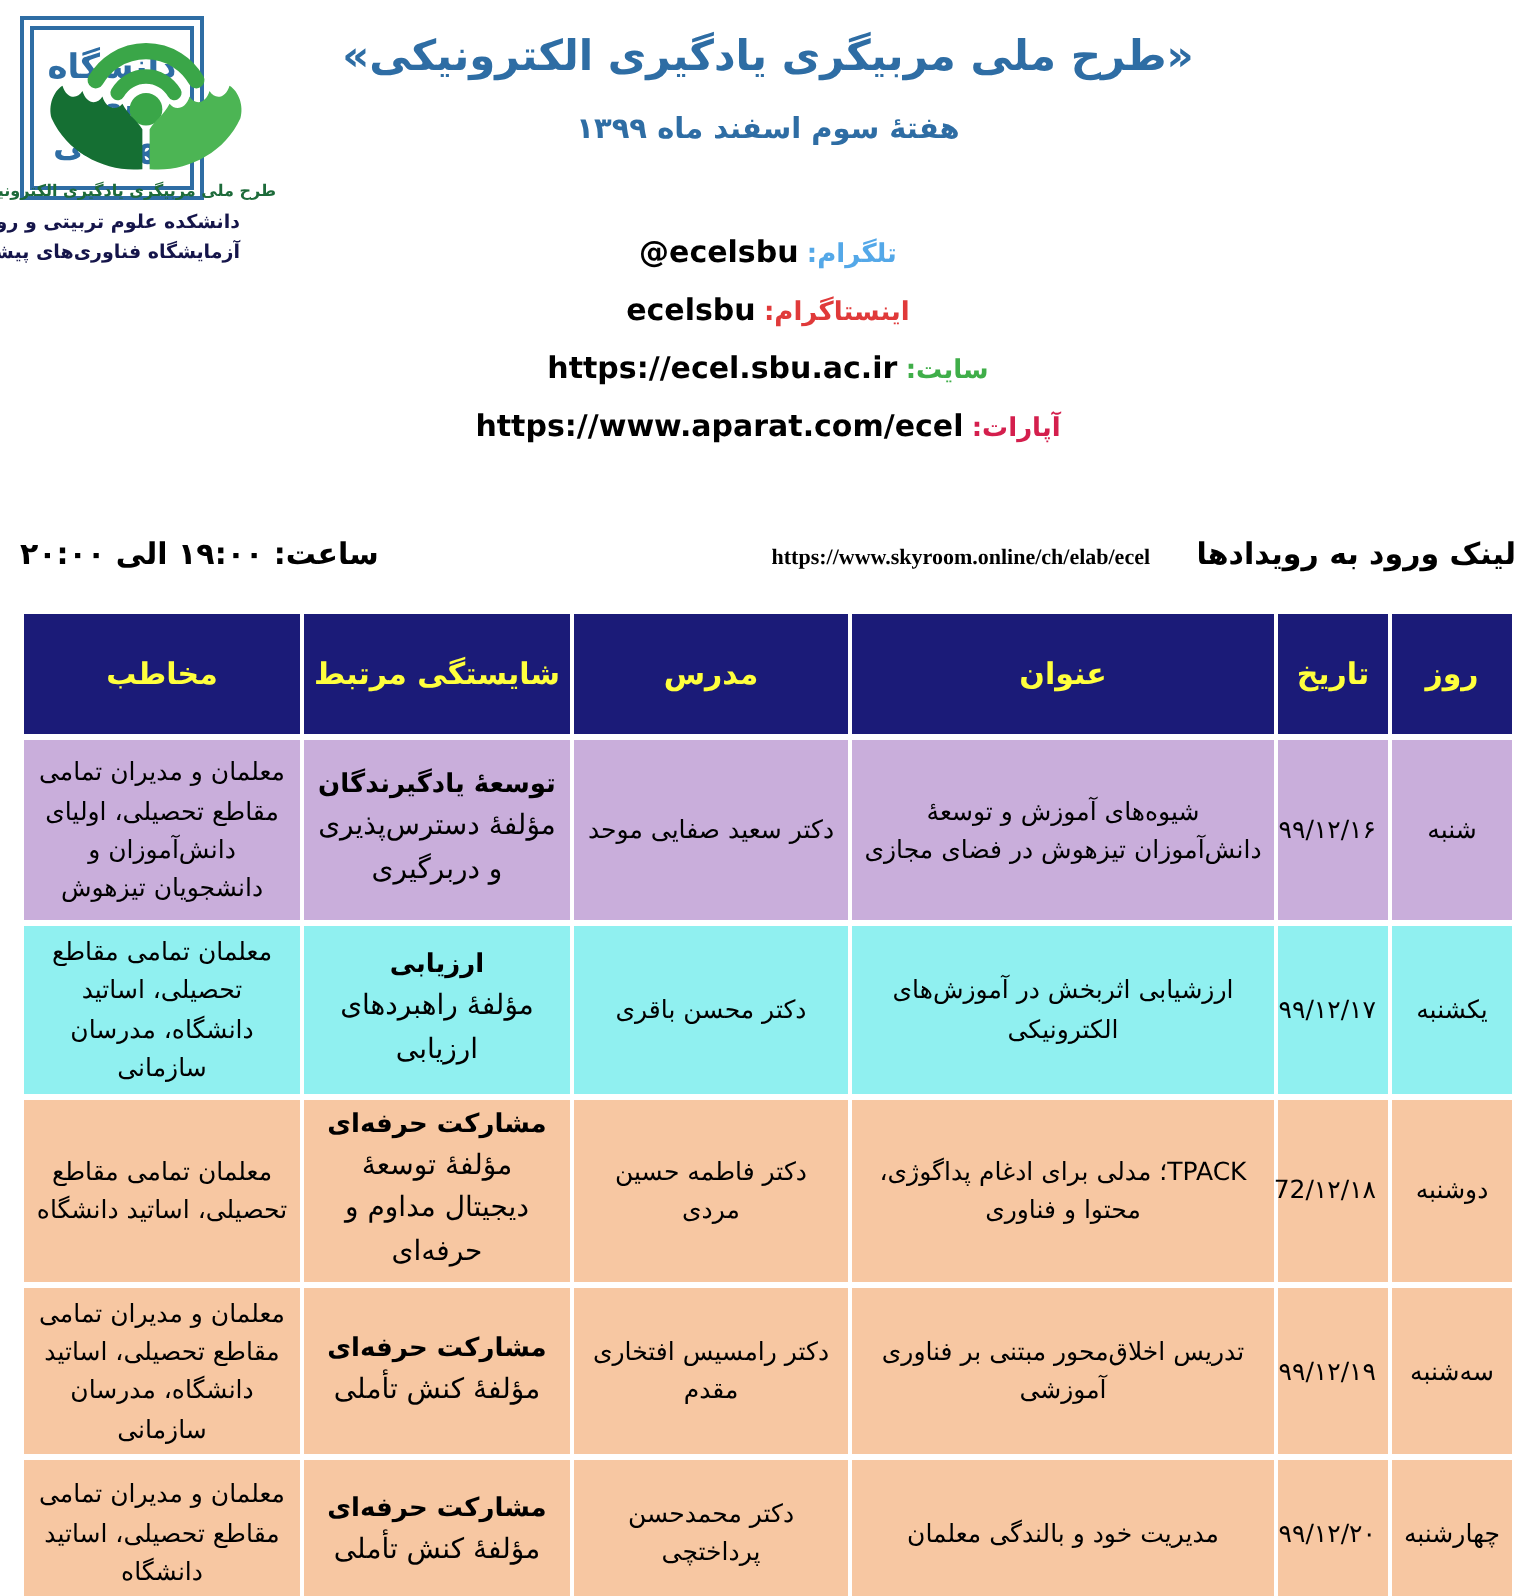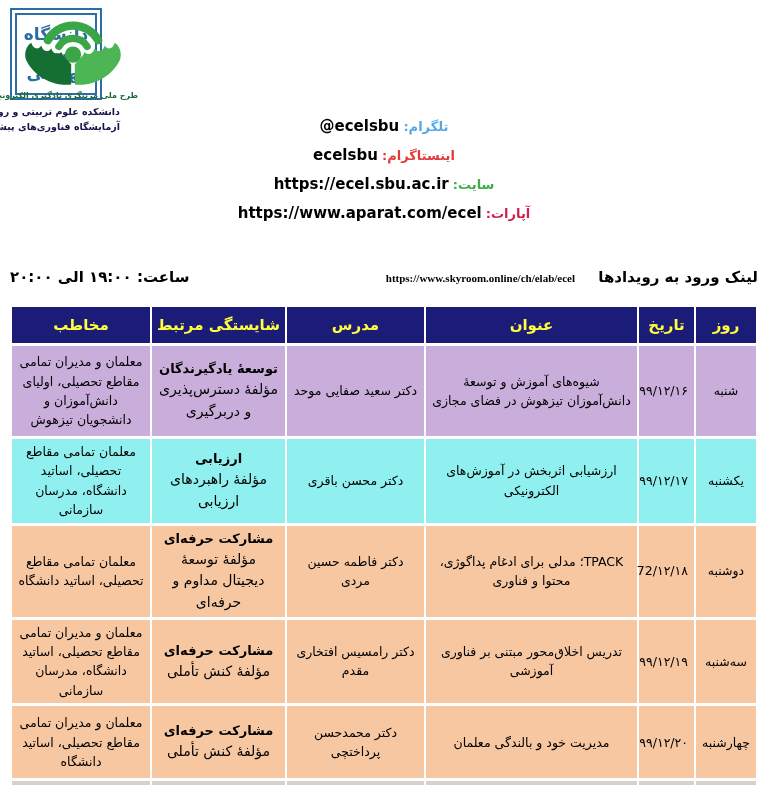--- a/index.html
+++ b/index.html
@@ -33,21 +33,21 @@
   .lbl-aparat { color:var(--aparat); }
 
   
   .session-line { position:absolute; top:268px; right:10px; left:10px; display:flex; justify-content:space-between; align-items:baseline; }
   .link-group { font-size:15px; font-weight:bold; color:#000; }
   .link-group .url { font-family:"Liberation Serif","DejaVu Serif",serif; font-size:11px; margin-right:18px; }
   .time-text { font-size:15px; font-weight:bold; color:#000; }
 
   
   table.schedule { position:absolute; top:304px; right:10px; width:748px; border-collapse:separate; border-spacing:2px 3px; table-layout:fixed; }
-  .schedule th { background:var(--header-bg); color:var(--header-text); font-weight:bold; font-size:15px; height:36px; }
+  .schedule th { background:var(--header-bg); color:var(--header-text); font-weight:bold; font-size:15px; height:60px; }
   .schedule td { text-align:center; vertical-align:middle; font-size:12.5px; color:#000; line-height:1.55; padding:3px 6px; }
   tr.r1 td { background:var(--row-purple); height:90px; }
   tr.r2 td { background:var(--row-cyan); height:80px; }
   tr.r3 td { background:var(--row-peach); height:82px; }
   tr.r4 td { background:var(--row-peach); height:81px; }
   tr.r5 td { background:var(--row-peach); height:72px; }
   tr.partial td { background:#d9d0ca; height:4px; padding:0; }
   .comp-title { font-weight:bold; font-size:13px; }
   .comp-detail { font-size:14px; }
 
@@ -62,20 +62,24 @@
   <div class="sbu-block">
     <div class="sbu-square">
       <div class="sbu-square-inner">
         <div class="sbu-callig">دانشگاه شهید بهشتی</div>
       </div>
     </div>
     <div class="sbu-cap">دانشکده علوم تربیتی و روان‌شناسی</div>
     <div class="sbu-cap" style="margin-top:0;">آزمایشگاه فناوری‌های پیشرفته یادگیری</div>
   </div>
 
+  <div class="title-block">
+    <div class="main-title">«طرح ملی مربیگری یادگیری الکترونیکی»</div>
+    <div class="sub-title">هفتهٔ سوم اسفند ماه ۱۳۹۹</div>
+  </div>
 
   <div class="elab-block">
     <svg class="elab-svg" width="118" height="88" viewBox="0 0 130 95" xmlns="http://www.w3.org/2000/svg">
       <path d="M 37.3,41 A 32,32 0 0 1 92.7,41" fill="none" stroke="#3aa648" stroke-width="9" stroke-linecap="round"></path>
       <path d="M 49.4,48 A 18,18 0 0 1 80.6,48" fill="none" stroke="#3aa648" stroke-width="8" stroke-linecap="round"></path>
       <circle cx="65" cy="57" r="9" fill="#3aa648"></circle>
       <path d="M63,90 C44,92 22,82 13,62 C11,55 14,47 19,44 C21,51 27,52 30,47 C32,54 38,55 41,50 C43,57 49,58 52,54 C55,60 60,63 63,68 Z" fill="#156f33"></path>
       <path d="M67,90 C86,92 108,82 117,62 C119,55 116,47 111,44 C109,51 103,52 100,47 C98,54 92,55 89,50 C87,57 81,58 78,54 C75,60 70,63 67,68 Z" fill="#4cb554"></path>
     </svg>
     <div class="elab-cap">طرح ملی مربیگری یادگیری الکترونیکی</div>

